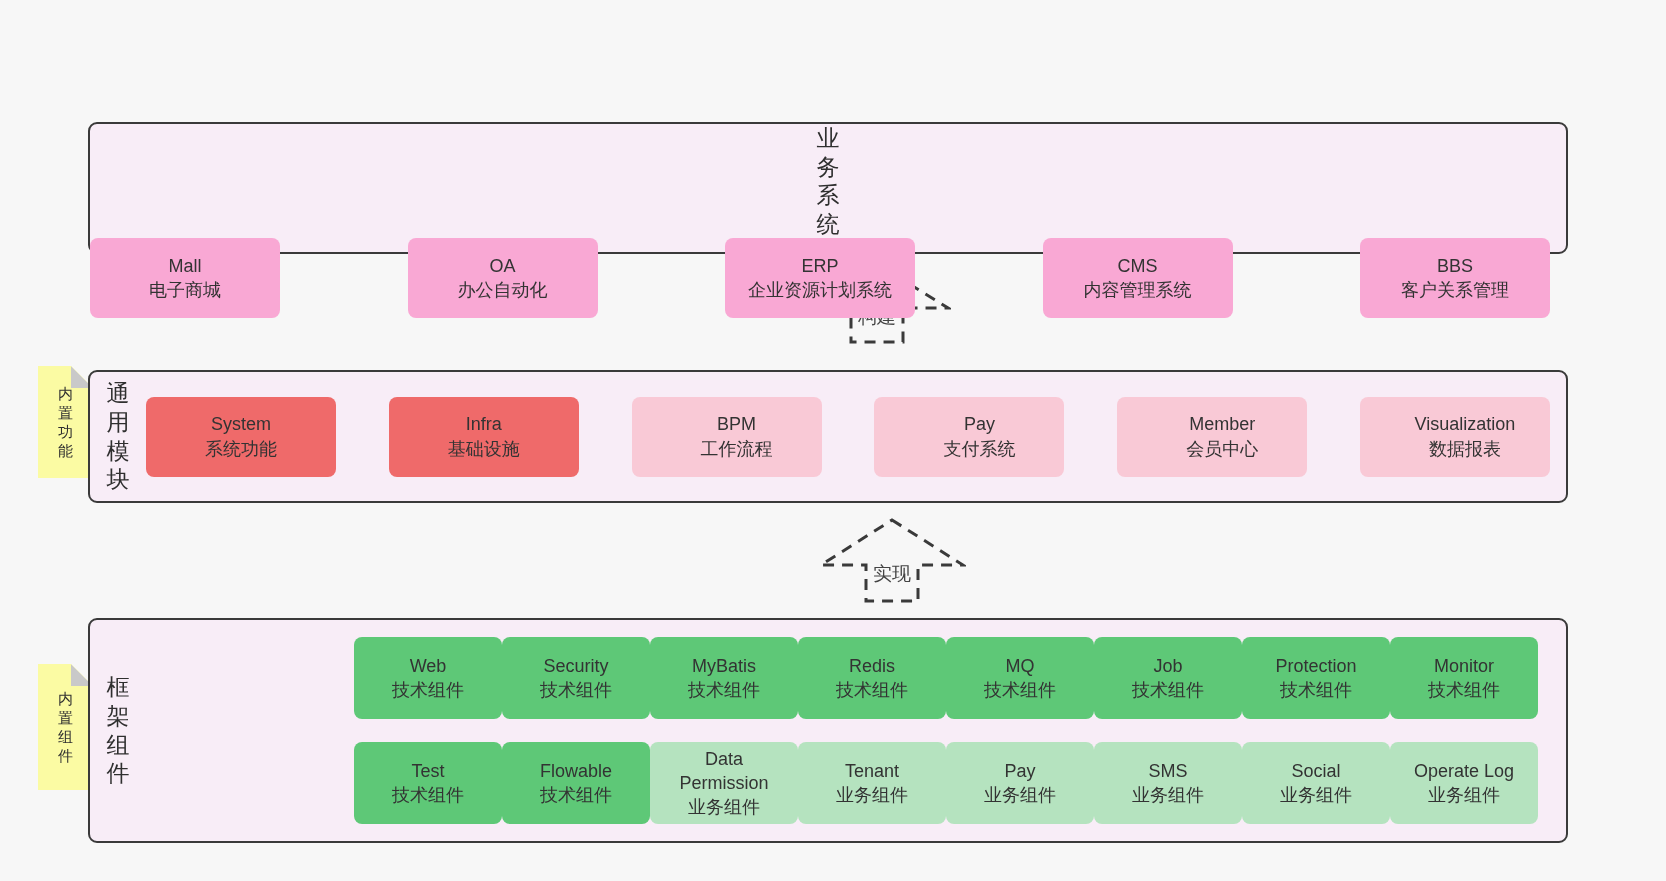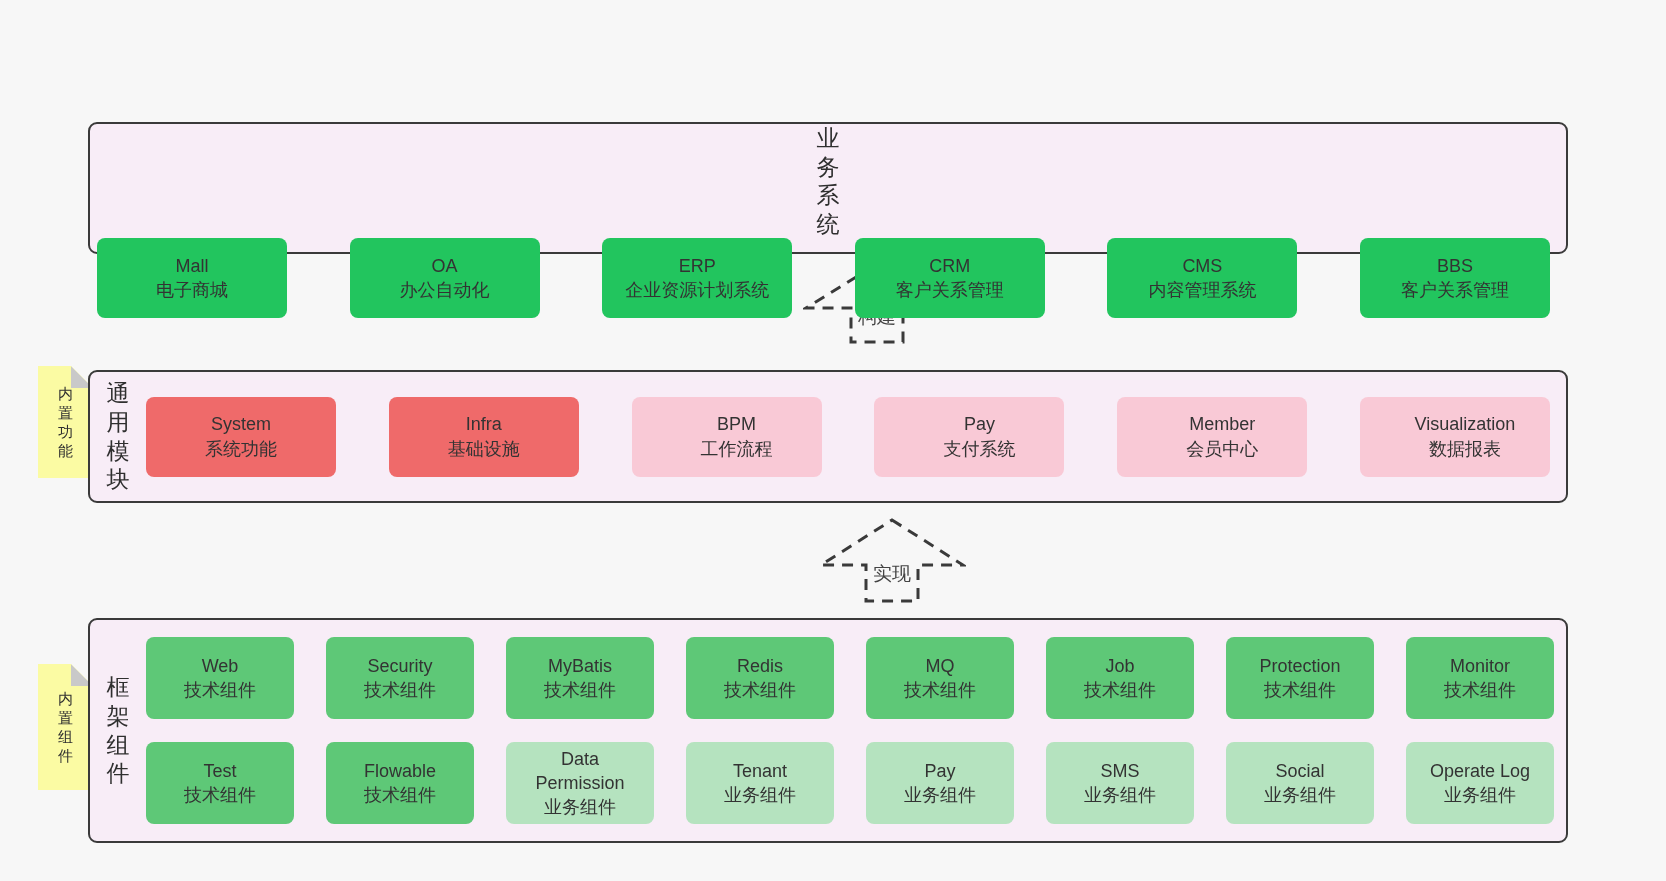--- a/index.html
+++ b/index.html
@@ -30,29 +30,29 @@
   
   .box{
     box-sizing:border-box;border-radius:8px;
     display:flex;flex-direction:column;align-items:center;justify-content:center;
     text-align:center;font-size:18px;line-height:1.35;color:#333;
     padding:2px 12px;
   }
   .box .bname{white-space:normal;}
   .w190{width:190px;height:80px;}
   .w148{width:148px;height:82px;flex:0 0 148px;}
-  .blue{background:#22c55e;margin-left:7px;}
+  .blue{background:#f9a8d4;}
   .red{background:#ef6a6a;}
   .pink{background:#f9c9d6;padding-left:32px;}
   .green{background:#5ec877;}
   .lightgreen{background:#b5e3bf;}
   
   .rows-wrap{
     flex:1;display:flex;flex-direction:column;justify-content:center;
-    gap:23px;padding-right:12px;
+    gap:23px;padding-right:28px;align-items:flex-end;
   }
   .row8{display:flex;justify-content:space-between;}
   
   .note{
     position:absolute;left:38px;width:55px;background:#fbfba3;z-index:1;
     clip-path:polygon(0 0,calc(100% - 22px) 0,100% 22px,100% 100%,0 100%);
     display:flex;align-items:center;justify-content:center;
   }
   .note .fold{
     position:absolute;top:0;right:0;width:22px;height:22px;background:#c9c9c9;
@@ -91,24 +91,20 @@
     </div>
     <div class="box w190 blue">
       <span class="bname">OA</span>
       <span class="bdesc">办公自动化</span>
     </div>
     <div class="box w190 blue">
       <span class="bname">ERP</span>
       <span class="bdesc">企业资源计划系统</span>
     </div>
     <div class="box w190 blue">
-      <span class="bname">CRM</span>
-      <span class="bdesc">客户关系管理</span>
-    </div>
-    <div class="box w190 blue">
       <span class="bname">CMS</span>
       <span class="bdesc">内容管理系统</span>
     </div>
     <div class="box w190 blue">
       <span class="bname">BBS</span>
       <span class="bdesc">客户关系管理</span>
     </div>
   </div>
 </div>
 

